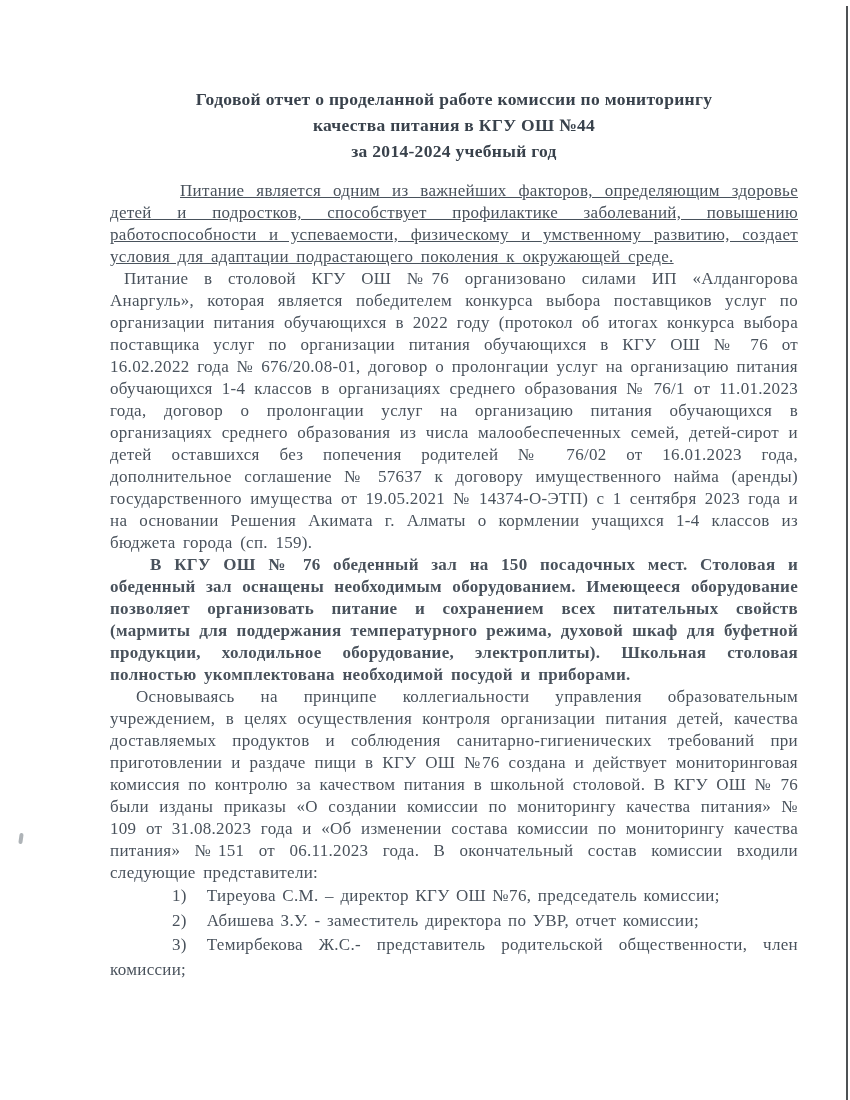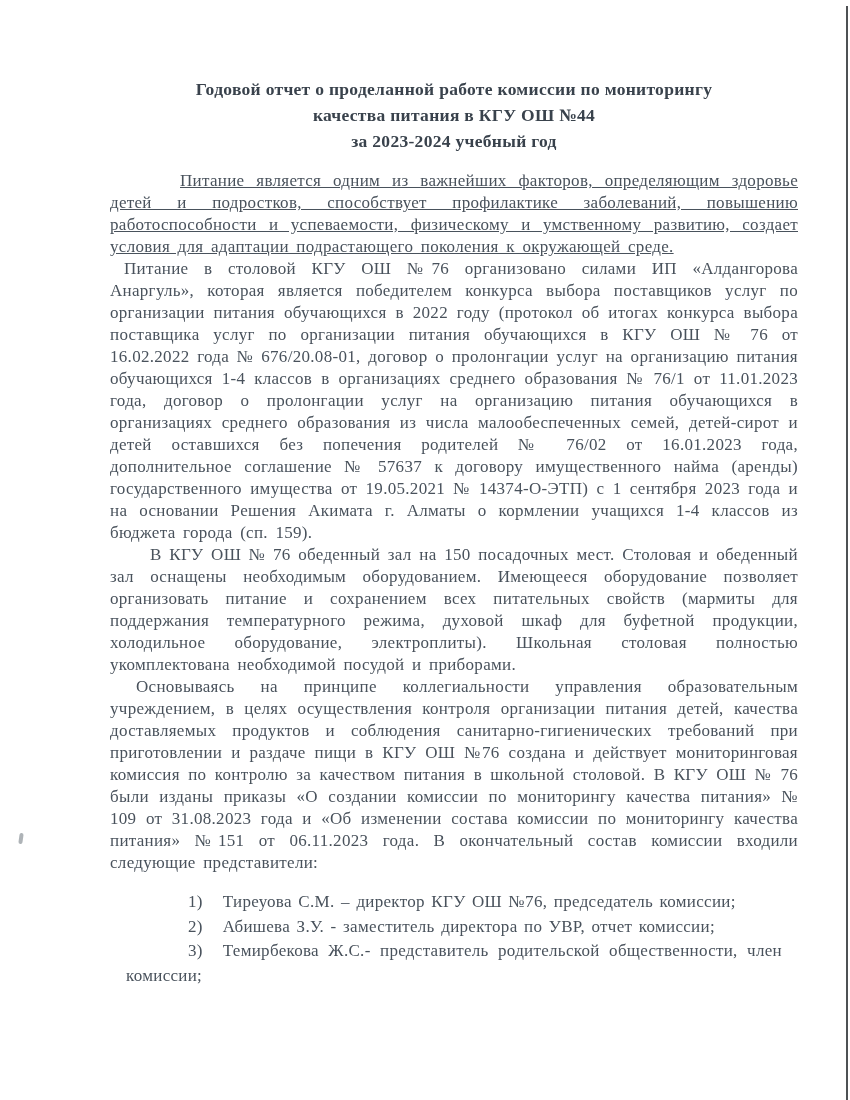--- a/index.html
+++ b/index.html
@@ -11,21 +11,21 @@
     height: 1100px;
     background: #ffffff;
     position: relative;
     overflow: hidden;
     font-family: "Liberation Serif", "DejaVu Serif", serif;
     color: #49525c;
   }
   .page {
     position: absolute;
     left: 110px;
-    top: 76px;
+    top: 86px;
     width: 688px;
   }
   .doc-title {
     margin: 0 0 16px 0;
     font-size: 17.5px;
     font-weight: bold;
     line-height: 26px;
     text-align: center;
     color: #39424c;
     letter-spacing: 0.3px;
@@ -34,24 +34,24 @@
   .para {
     margin: 0;
     font-size: 17px;
     line-height: 22px;
     text-align: justify;
     word-spacing: 3px;
     letter-spacing: 0.3px;
   }
   .p1 { text-indent: 70px; text-decoration: underline; }
   .p2 { text-indent: 14px; }
-  .p3 { text-indent: 40px; }
+  .p3 { text-indent: 40px; font-weight: bold; }
   .p4 { text-indent: 48px; }
   .p5 { text-indent: 26px; }
-  .member-list { margin: 16px; }
+  .member-list { margin: 0; }
   .member-item {
     margin: 0;
     font-size: 17px;
     line-height: 24.5px;
     text-align: justify;
     text-indent: 62px;
     word-spacing: 2px;
     letter-spacing: 0.3px;
   }
   .tab-gap { display: inline-block; width: 20px; }
@@ -76,21 +76,21 @@
   }
 </style>
 </head>
 <body>
 
 <div class="page">
 
   <h1 class="doc-title">
     <span class="title-line">Годовой отчет о проделанной работе комиссии по мониторингу</span>
     <span class="title-line">качества питания в КГУ ОШ №44</span>
-    <span class="title-line">за 2023-2024 учебный год</span>
+    <span class="title-line">за 2014-2024 учебный год</span>
   </h1>
 
   <p class="para p1">Питание является одним из важнейших факторов, определяющим здоровье детей и подростков, способствует профилактике заболеваний, повышению работоспособности и успеваемости, физическому и умственному развитию, создает условия для адаптации подрастающего поколения к окружающей среде.</p>
 
   <p class="para p2">Питание в столовой КГУ ОШ №76 организовано силами ИП «Алдангорова Анаргуль», которая является победителем конкурса выбора поставщиков услуг по организации питания обучающихся в 2022 году (протокол об итогах конкурса выбора поставщика услуг по организации питания обучающихся в КГУ ОШ № 76 от 16.02.2022 года № 676/20.08-01, договор о пролонгации услуг на организацию питания обучающихся 1-4 классов в организациях среднего образования № 76/1 от 11.01.2023 года, договор о пролонгации услуг на организацию питания обучающихся в организациях среднего образования из числа малообеспеченных семей, детей-сирот и детей оставшихся без попечения родителей № 76/02 от 16.01.2023 года, дополнительное соглашение № 57637 к договору имущественного найма (аренды) государственного имущества от 19.05.2021 № 14374-О-ЭТП) с 1 сентября 2023 года и на основании Решения Акимата г. Алматы о кормлении учащихся 1-4 классов из бюджета города (сп. 159).</p>
 
   <p class="para p3">В КГУ ОШ № 76 обеденный зал на 150 посадочных мест. Столовая и обеденный зал оснащены необходимым оборудованием. Имеющееся оборудование позволяет организовать питание и сохранением всех питательных свойств (мармиты для поддержания температурного режима, духовой шкаф для буфетной продукции, холодильное оборудование, электроплиты). Школьная столовая полностью укомплектована необходимой посудой и приборами.</p>
 
 
   <p class="para p5">Основываясь на принципе коллегиальности управления образовательным учреждением, в целях осуществления контроля организации питания детей, качества доставляемых продуктов и соблюдения санитарно-гигиенических требований при приготовлении и раздаче пищи в КГУ ОШ №76 создана и действует мониторинговая комиссия по контролю за качеством питания в школьной столовой. В КГУ ОШ № 76 были изданы приказы «О создании комиссии по мониторингу качества питания» № 109 от 31.08.2023 года и «Об изменении состава комиссии по мониторингу качества питания» №151 от 06.11.2023 года. В окончательный состав комиссии входили следующие представители:</p>

